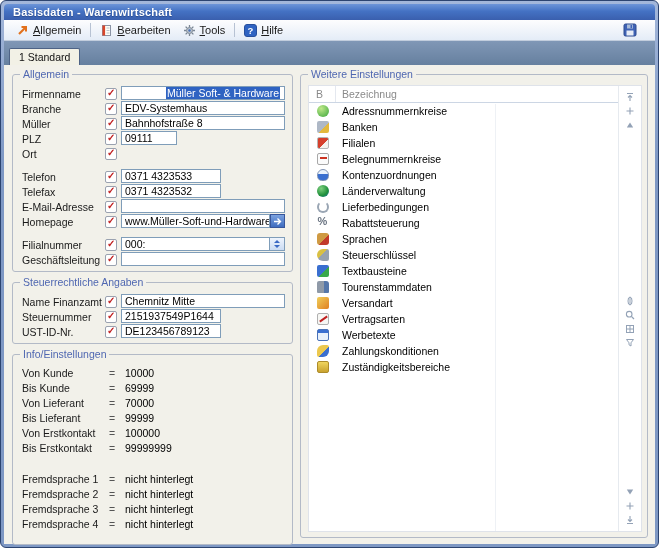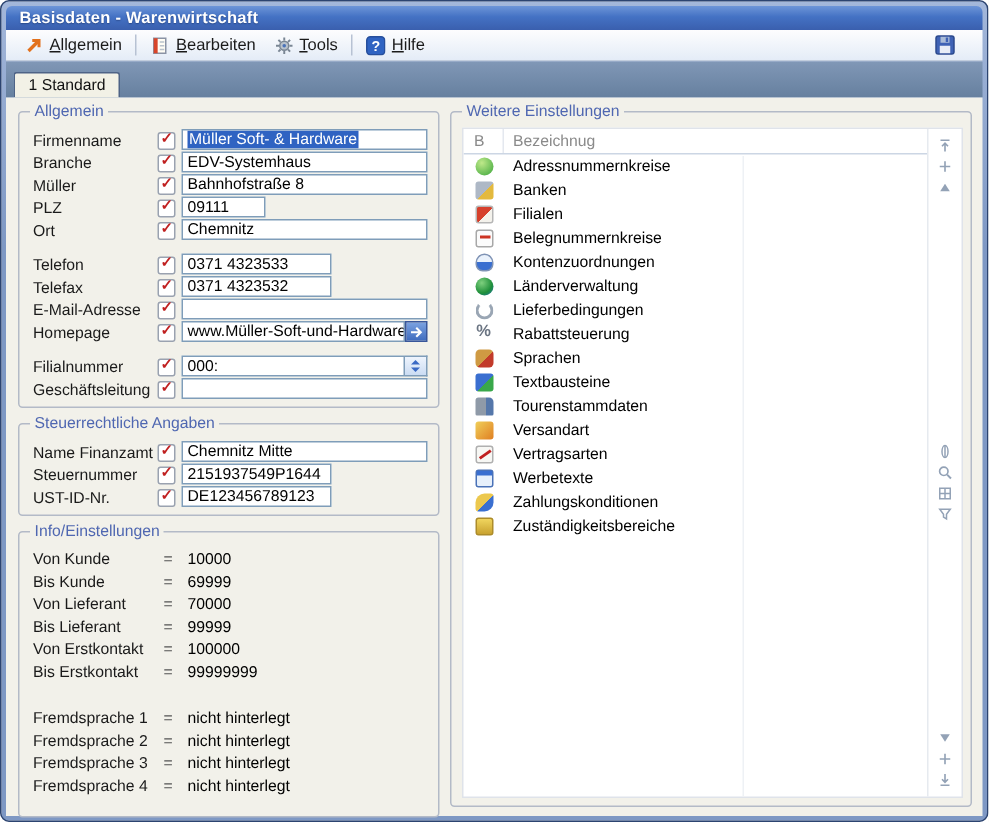--- a/index.html
+++ b/index.html
@@ -26,21 +26,21 @@
   .gtitle{position:absolute;top:-7px;left:7px;background:#f2f1ea;padding:0 3px;font-size:10.5px;color:#4f67b1;}
   
   .frow{display:flex;align-items:flex-end;height:14px;margin-bottom:1px;}
   .flabel{width:83px;flex:none;font-size:10.5px;color:#1a1a1a;white-space:nowrap;}
   .chk{width:12px;height:12px;flex:none;background:#fff;border:1px solid #9aa2b0;border-radius:2px;margin-right:4px;position:relative;}
   .chk::before{content:'✓';position:absolute;left:1px;top:-2px;color:#c02020;font-size:10px;font-weight:bold;line-height:12px;}
   .ibox{height:14px;border:1px solid #7f9db9;background:#fff;display:flex;align-items:center;
     padding:0 3px;font-size:10.5px;color:#000;flex:1;white-space:pre;overflow:hidden;}
   .ibox.narrow{flex:0 0 56px;}
   .ibox.medium{flex:0 0 100px;}
-  .sel{background:#2f63c2;color:#fff;padding:0 1px;}
+  .sel{background:#2f63c2;color:#fff;padding:0 1px;margin-left:41px;}
   .spinbtn{flex:none;width:15px;height:14px;border:1px solid #7f9db9;border-left:none;
     background:linear-gradient(180deg,#eef4fd,#cbdcf3);display:flex;align-items:center;justify-content:center;}
   .gobtn{flex:none;width:15px;height:14px;border:1px solid #38569a;
     background:linear-gradient(180deg,#7ba2e0,#3f6cbf);display:flex;align-items:center;justify-content:center;}
   .gap8{height:8px;flex:none;}
   
   .irow{display:flex;align-items:center;height:14px;margin-bottom:1px;font-size:10.5px;color:#1a1a1a;}
   .ilabel{width:87px;flex:none;}
   .ieq{width:16px;flex:none;color:#555;}
   .ival{color:#000;}
@@ -164,21 +164,20 @@
           <span class="ibox">Bahnhofstraße 8</span>
         </div>
         <div class="frow">
           <span class="flabel">PLZ</span>
           <span class="chk"></span>
           <span class="ibox narrow">09111</span>
         </div>
         <div class="frow">
           <span class="flabel">Ort</span>
           <span class="chk"></span>
-          <span class="ibox">Chemnitz</span>
         </div>
 
         <div class="gap8"></div>
 
         <div class="frow">
           <span class="flabel">Telefon</span>
           <span class="chk"></span>
           <span class="ibox medium">0371 4323533</span>
         </div>
         <div class="frow">
@@ -363,20 +362,26 @@
               <span class="llabel">Rabattsteuerung</span>
             </div>
             <div class="lrow">
               <span class="lic">
                   <span class="licon i-sprachen"></span>
                 </span>
               <span class="llabel">Sprachen</span>
             </div>
             <div class="lrow">
               <span class="lic">
+                  <span class="licon i-steuer"></span>
+                </span>
+              <span class="llabel">Steuerschlüssel</span>
+            </div>
+            <div class="lrow">
+              <span class="lic">
                   <span class="licon i-textb"></span>
                 </span>
               <span class="llabel">Textbausteine</span>
             </div>
             <div class="lrow">
               <span class="lic">
                   <span class="licon i-touren"></span>
                 </span>
               <span class="llabel">Tourenstammdaten</span>
             </div>

